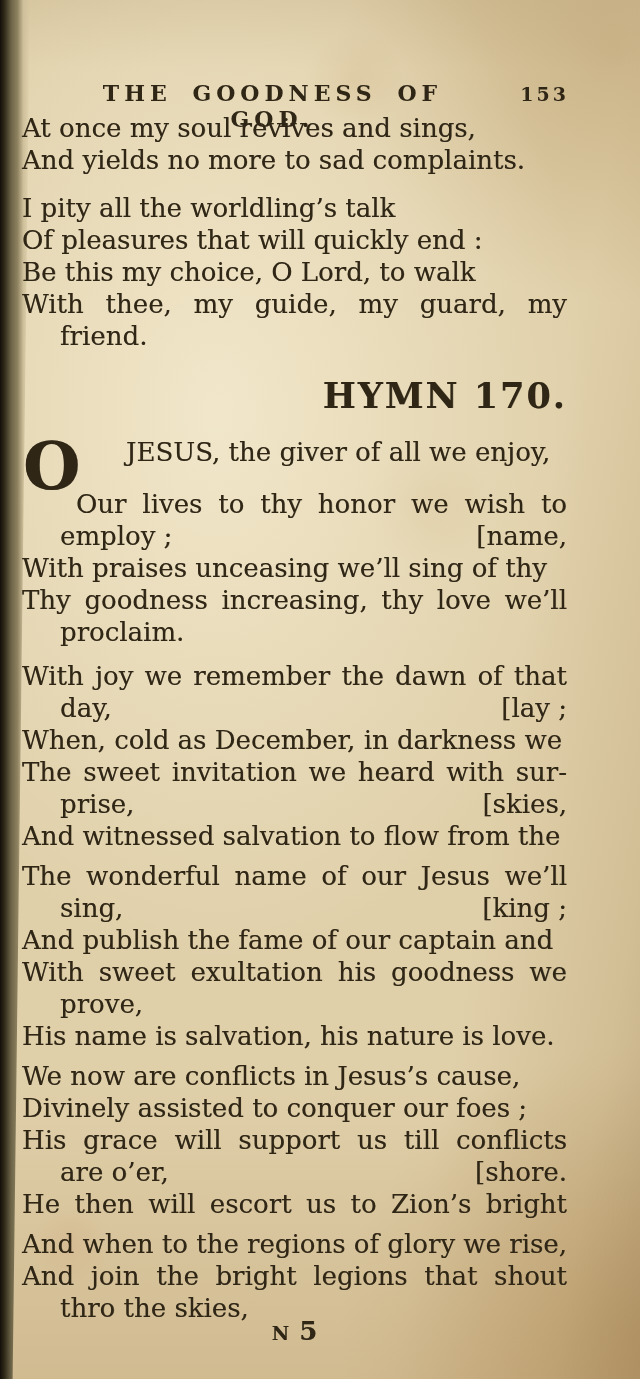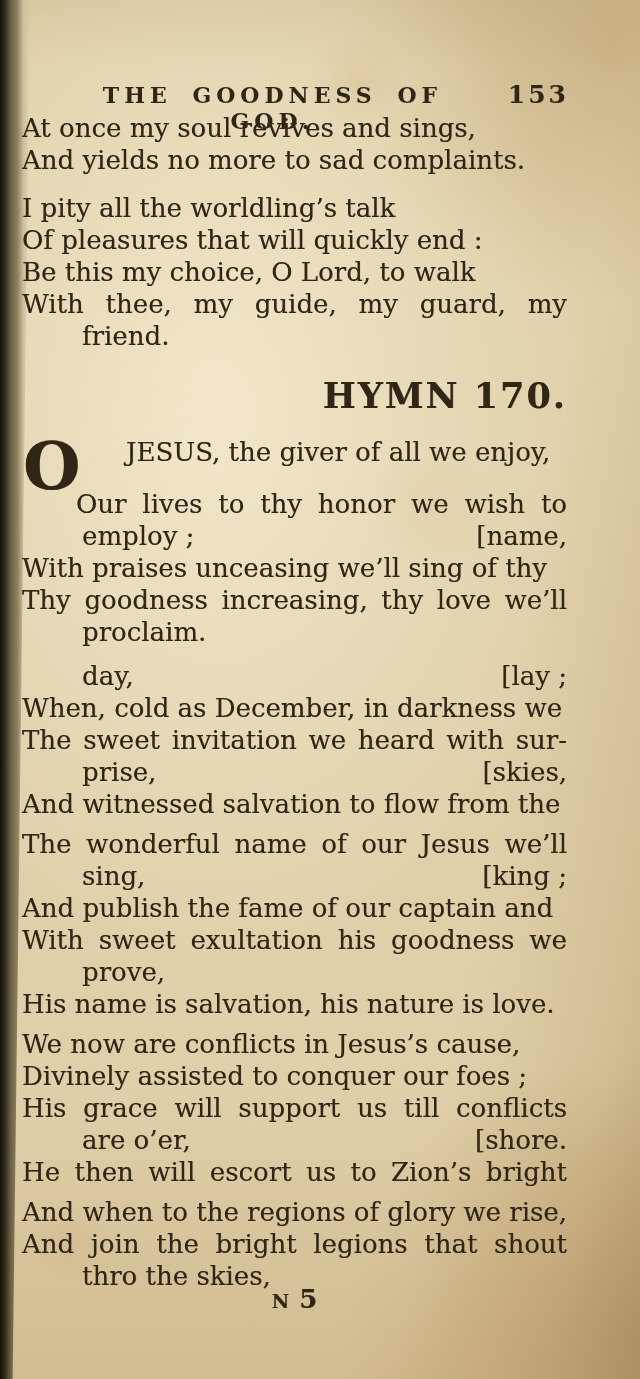--- a/index.html
+++ b/index.html
@@ -28,29 +28,29 @@
   }
   .running-head{
     position:absolute;left:24px;top:80px;width:545px;
     display:flex;align-items:baseline;
     font-weight:bold;
   }
   .running-title{
     flex:1;text-align:center;padding-left:30px;
     font-size:22px;letter-spacing:5px;word-spacing:8px;
   }
-  .running-num{width:78px;text-align:right;font-size:25px;letter-spacing:3px;}
+  .running-num{width:78px;text-align:right;font-size:19px;letter-spacing:3px;}
   .verse{
     position:absolute;left:22px;top:112px;width:545px;
     font-size:26px;
     text-shadow:0.3px 0.3px 0.5px rgba(47,38,22,0.45);
   }
   .line{height:32px;line-height:32px;white-space:nowrap;}
   .stretch{white-space:normal;text-align:justify;text-align-last:justify;}
-  .indent{padding-left:60px;}
+  .indent{padding-left:38px;}
   .catch-line{display:flex;justify-content:space-between;gap:39px;}
   .stanza-2{margin-top:16px;}
   .hymn-heading{
     margin-top:26px;height:36px;line-height:36px;
     text-align:right;font-size:35px;font-weight:bold;letter-spacing:2px;
   }
   .stanza-3{margin-top:22px;position:relative;}
   .stanza-4{margin-top:12px;}
   .stanza-5{margin-top:8px;}
   .stanza-6{margin-top:8px;}
@@ -103,20 +103,21 @@
       <div class="line catch-line">
         <span class="indent">employ ;</span>
         <span>[name,</span>
       </div>
       <div class="line">With praises unceasing we’ll sing of thy</div>
       <div class="line stretch">Thy goodness increasing, thy love we’ll</div>
       <div class="line indent">proclaim.</div>
     </div>
 
     <div class="stanza stanza-4">
+      <div class="line stretch">With joy we remember the dawn of that</div>
       <div class="line catch-line">
         <span class="indent">day,</span>
         <span>[lay ;</span>
       </div>
       <div class="line">When, cold as December, in darkness we</div>
       <div class="line stretch">The sweet invitation we heard with sur-</div>
       <div class="line catch-line">
         <span class="indent">prise,</span>
         <span>[skies,</span>
       </div>

